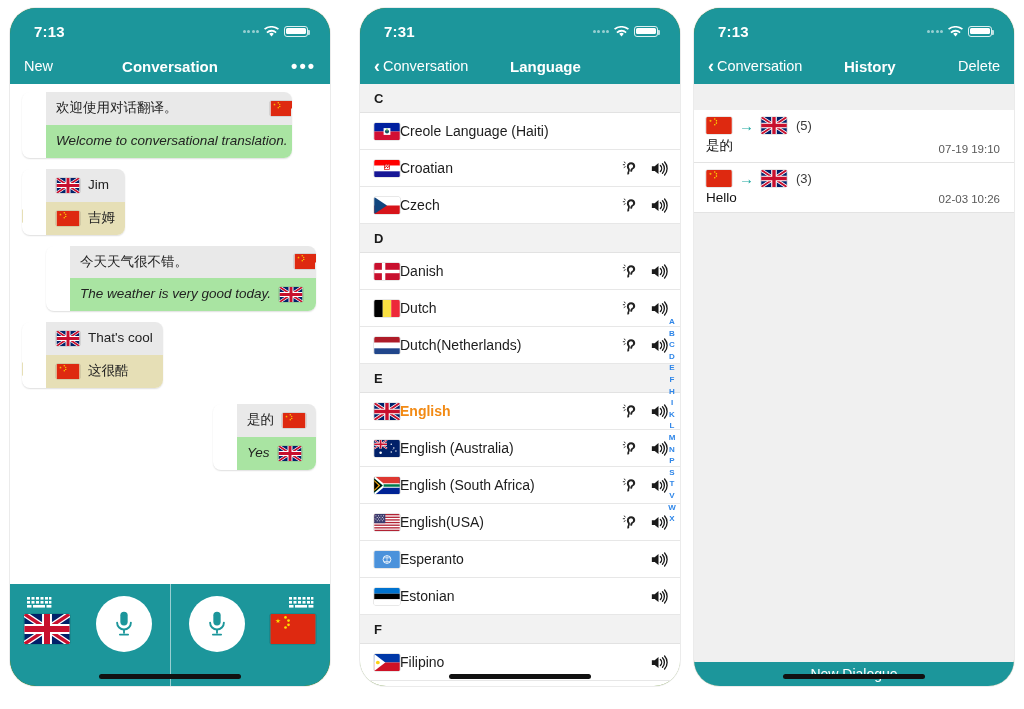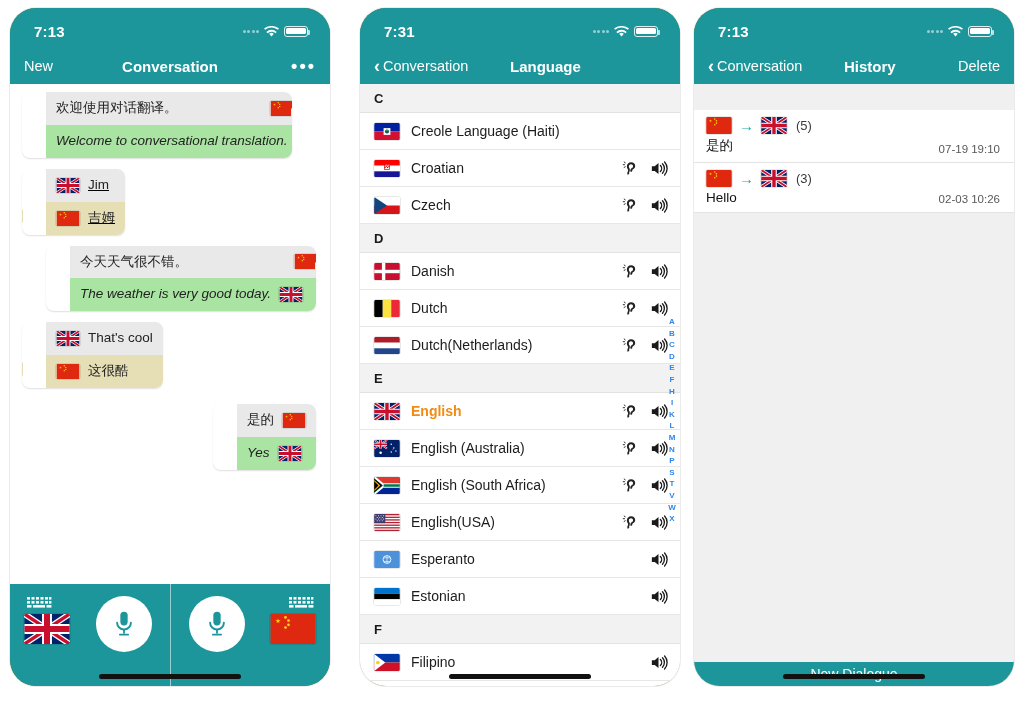--- a/index.html
+++ b/index.html
@@ -106,21 +106,21 @@
 
   .home-bar { position:absolute; bottom: 7px; left:50%; transform:translateX(-50%);
               width: 142px; height: 5px; background:#111; border-radius:3px; z-index: 30;}
 
   
   .lang-body { height: 602px; background: #fff; position: relative; overflow: hidden; }
   .sec-head { height: 29px; background:#f2f2f2; display:flex; align-items:center;
               padding: 0 14px; font-size: 13px; font-weight: 700; color:#1a1a1a;
               border-bottom: 1px solid #e2e2e2;}
   .lang-row { height: 37px; display:flex; align-items:center; padding: 0 12px 0 14px;
-              border-bottom: 1px solid #e7e7e7; background:#fff; gap: 11px; }
+              border-bottom: 1px solid #e7e7e7; background:#fff; }
   .lang-name { font-size: 14px; color:#1c1c1c; flex:1; white-space:nowrap; }
   .lang-name.selected { color: #f28a14; font-weight: 700; }
   .lang-icons { display:flex; align-items:center; gap:8px; }
   .ear-ico { width:19px; height:19px; }
   .spk-ico { width:19px; height:19px; }
   .index-col { position:absolute; right: 2px; top: 232px; width: 12px;
                display:flex; flex-direction:column; align-items:center; z-index: 12; }
   .index-col span { font-size: 8px; line-height: 11.6px; color:#2f86e8; font-weight:700; }
 
   
@@ -202,21 +202,21 @@
                   <path d="M0,0 30,20 M30,0 0,20" stroke="#fff" stroke-width="4"></path>
                   <path d="M0,0 30,20 M30,0 0,20" stroke="#C8102E" stroke-width="2.2"></path>
                   <path d="M15,0 V20 M0,10 H30" stroke="#fff" stroke-width="6.6"></path>
                   <path d="M15,0 V20 M0,10 H30" stroke="#C8102E" stroke-width="4"></path>
                 </svg>
               </span>
             </div>
             <span class="tail tail-r-grey"></span>
           </div>
         </div>
-        <div class="row left" style="margin-top: 4px; text-decoration: underline;">
+        <div class="row left" style="margin-top: 4px;">
           <div class="bubble">
             <div class="bline grey">
               <span class="flag" style="width: 24px; height: 15px;">
                 <svg viewBox="0 0 30 20">
                   <rect width="30" height="20" fill="#012169"></rect>
                   <path d="M0,0 30,20 M30,0 0,20" stroke="#fff" stroke-width="4"></path>
                   <path d="M0,0 30,20 M30,0 0,20" stroke="#C8102E" stroke-width="2.2"></path>
                   <path d="M15,0 V20 M0,10 H30" stroke="#fff" stroke-width="6.6"></path>
                   <path d="M15,0 V20 M0,10 H30" stroke="#C8102E" stroke-width="4"></path>
                 </svg>

